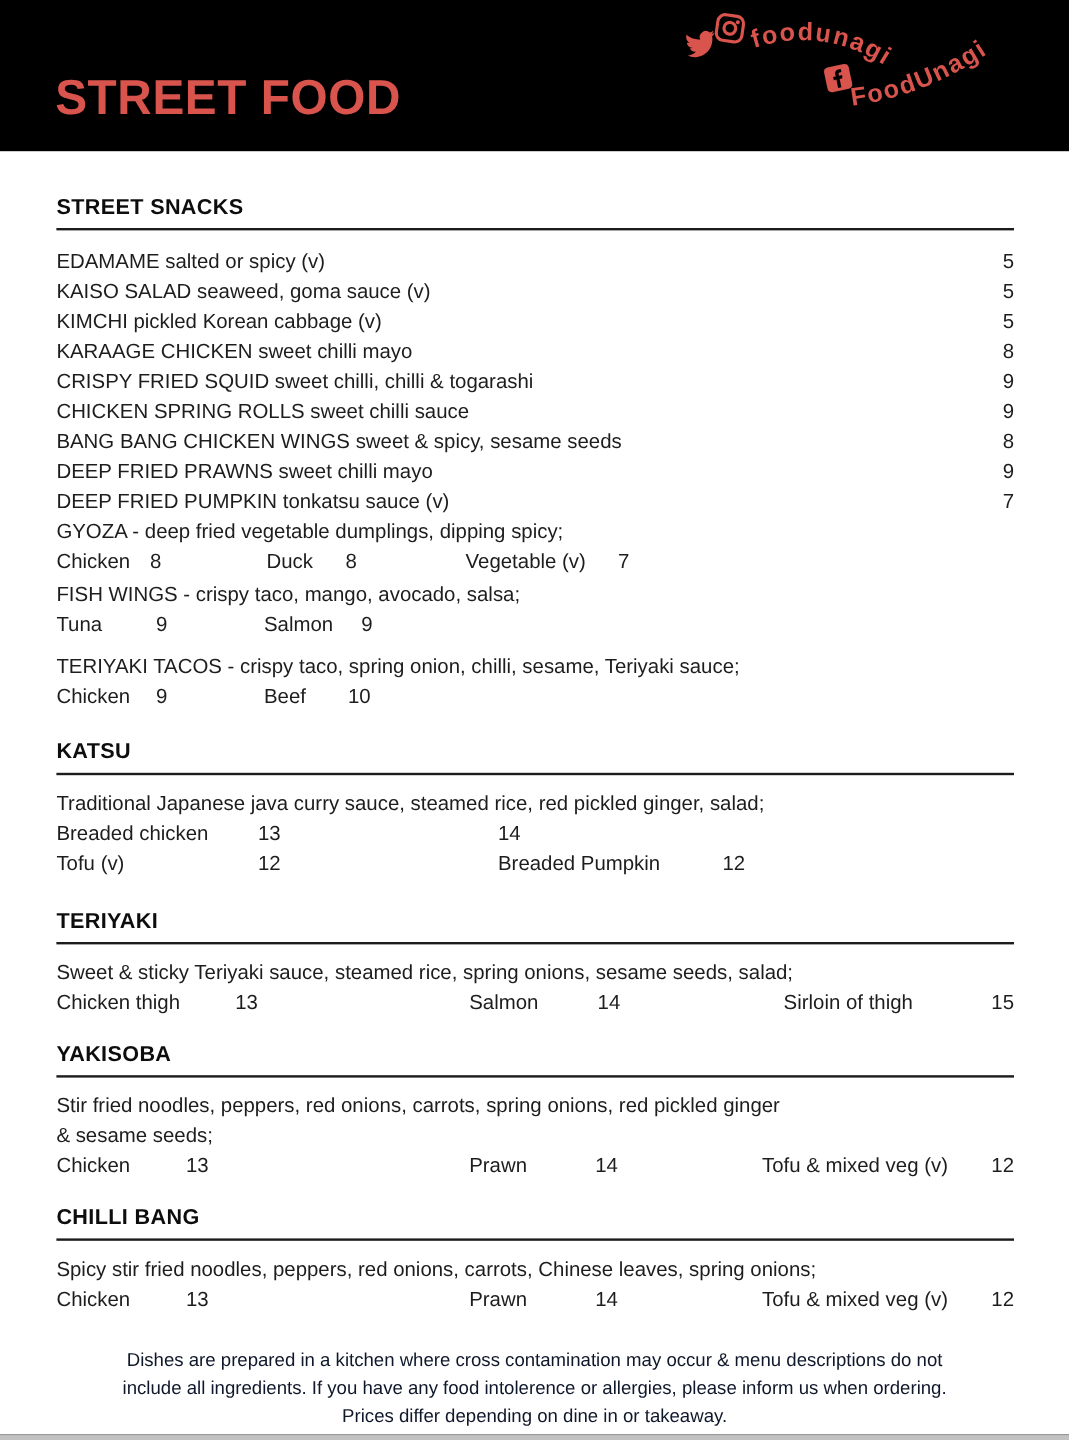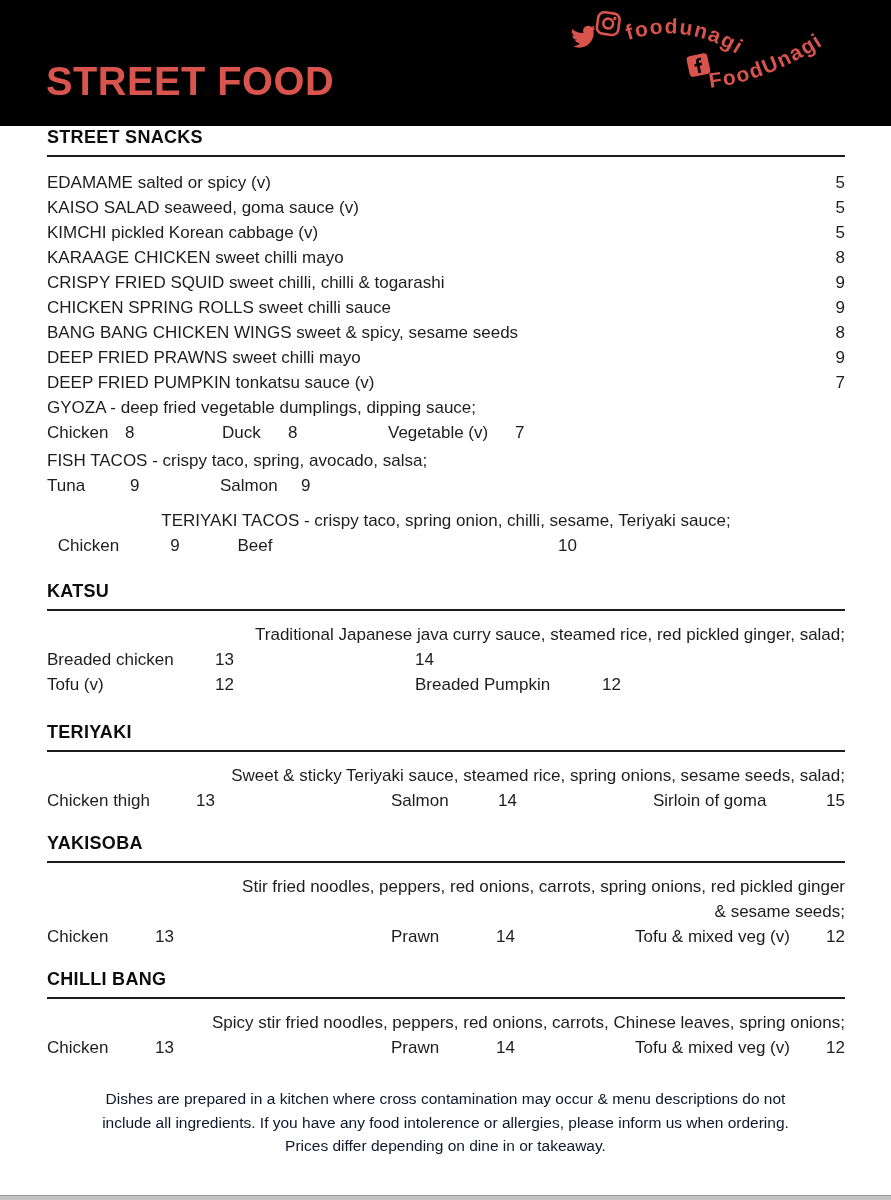--- a/index.html
+++ b/index.html
@@ -17,33 +17,33 @@
     font-size:41px; font-weight:bold; letter-spacing:0.5px;
     color:var(--accent); transform:scaleX(0.97); transform-origin:left center;
     white-space:nowrap;
   }
   .social{ position:absolute; right:26px; top:2px; }
   .social text{ font-family:"Liberation Sans", sans-serif; font-weight:bold; font-size:21px; letter-spacing:1.5px; }
   
   .content{ padding:0 46px 0 47px; }
   .section-title{ font-size:18px; line-height:22px; font-weight:bold; color:#0d0d0d; letter-spacing:0.3px; }
   .rule{ height:2px; background:#1c1c1c; margin-top:7px; }
-  .sec-first .section-title{ }
+  .sec-first .section-title{ padding-top:35px; }
   .sec{ margin-top:22px; }
   .sec-teriyaki{ margin-top:24px; }
   .sec-yakisoba, .sec-chilli-udon{ margin-top:19px; }
   .items{ margin-top:13px; }
-  .desc-block{ margin-top:11px;text-align:right; }
+  .desc-block{ margin-top:11px; }
   .item-row{ display:flex; justify-content:space-between; font-size:17px; line-height:25px; }
   .item-price{ text-align:right; }
   .item-desc{ font-size:17px; line-height:25px; }
   .desc-line{ font-size:17px; line-height:25px; }
   .variants{ display:grid; font-size:17px; line-height:25px; }
   .grp-fish-tacos{ margin-top:3px; }
-  .grp-teriyaki-tacos{ margin-top:10px;text-align:center; }
+  .grp-teriyaki-tacos{ margin-top:10px; }
   .v-gyoza{ grid-template-columns:78px 97px 66px 100px 127px 1fr; }
   .v-fishtacos{ grid-template-columns:83px 90px 81px 1fr; }
   .v-teritacos{ grid-template-columns:83px 90px 70px 1fr; }
   .v-katsu{ grid-template-columns:156px 188px 175px 1fr;gap:12px; }
   .v-teriyaki{ grid-template-columns:149px 195px 107px 155px 166px 1fr; }
   .v-noodles{ grid-template-columns:108px 236px 105px 139px 190px 1fr; }
   .v-teriyaki > .v-price:last-child,
   .v-noodles  > .v-price:last-child{ text-align:right; }
   
   .footer{ margin-top:27px; text-align:center; font-size:15.5px; line-height:23.5px; color:#0f172a; padding:0 55px; }
@@ -123,32 +123,32 @@
           </div>
           <div class="item-row">
             <span class="item-label">DEEP FRIED PRAWNS sweet chilli mayo</span>
             <span class="item-price">9</span>
           </div>
           <div class="item-row">
             <span class="item-label">DEEP FRIED PUMPKIN tonkatsu sauce (v)</span>
             <span class="item-price">7</span>
           </div>
           <div class="item-group grp-gyoza">
-            <div class="item-desc">GYOZA - deep fried vegetable dumplings, dipping sauce;</div>
+            <div class="item-desc">GYOZA - deep fried vegetable dumplings, dipping spicy;</div>
             <div class="variants v-gyoza">
               <span class="v-label">Chicken</span>
               <span class="v-price">8</span>
               <span class="v-label">Duck</span>
               <span class="v-price">8</span>
               <span class="v-label">Vegetable (v)</span>
               <span class="v-price">7</span>
             </div>
           </div>
           <div class="item-group grp-fish-tacos">
-            <div class="item-desc">FISH TACOS - crispy taco, spring, avocado, salsa;</div>
+            <div class="item-desc">FISH WINGS - crispy taco, mango, avocado, salsa;</div>
             <div class="variants v-fishtacos">
               <span class="v-label">Tuna</span>
               <span class="v-price">9</span>
               <span class="v-label">Salmon</span>
               <span class="v-price">9</span>
             </div>
           </div>
           <div class="item-group grp-teriyaki-tacos">
             <div class="item-desc">TERIYAKI TACOS - crispy taco, spring onion, chilli, sesame, Teriyaki sauce;</div>
             <div class="variants v-teritacos">
@@ -182,21 +182,21 @@
         <h2 class="section-title">TERIYAKI</h2>
         <div class="rule"></div>
         <div class="desc-block">
           <div class="desc-line">Sweet &amp; sticky Teriyaki sauce, steamed rice, spring onions, sesame seeds, salad;</div>
         </div>
         <div class="variants v-teriyaki">
           <span class="v-label">Chicken thigh</span>
           <span class="v-price">13</span>
           <span class="v-label">Salmon</span>
           <span class="v-price">14</span>
-          <span class="v-label">Sirloin of goma</span>
+          <span class="v-label">Sirloin of thigh</span>
           <span class="v-price">15</span>
         </div>
       </section>
       <section class="sec sec-yakisoba">
         <h2 class="section-title">YAKISOBA</h2>
         <div class="rule"></div>
         <div class="desc-block">
           <div class="desc-line">Stir fried noodles, peppers, red onions, carrots, spring onions, red pickled ginger</div>
           <div class="desc-line">&amp; sesame seeds;</div>
         </div>

